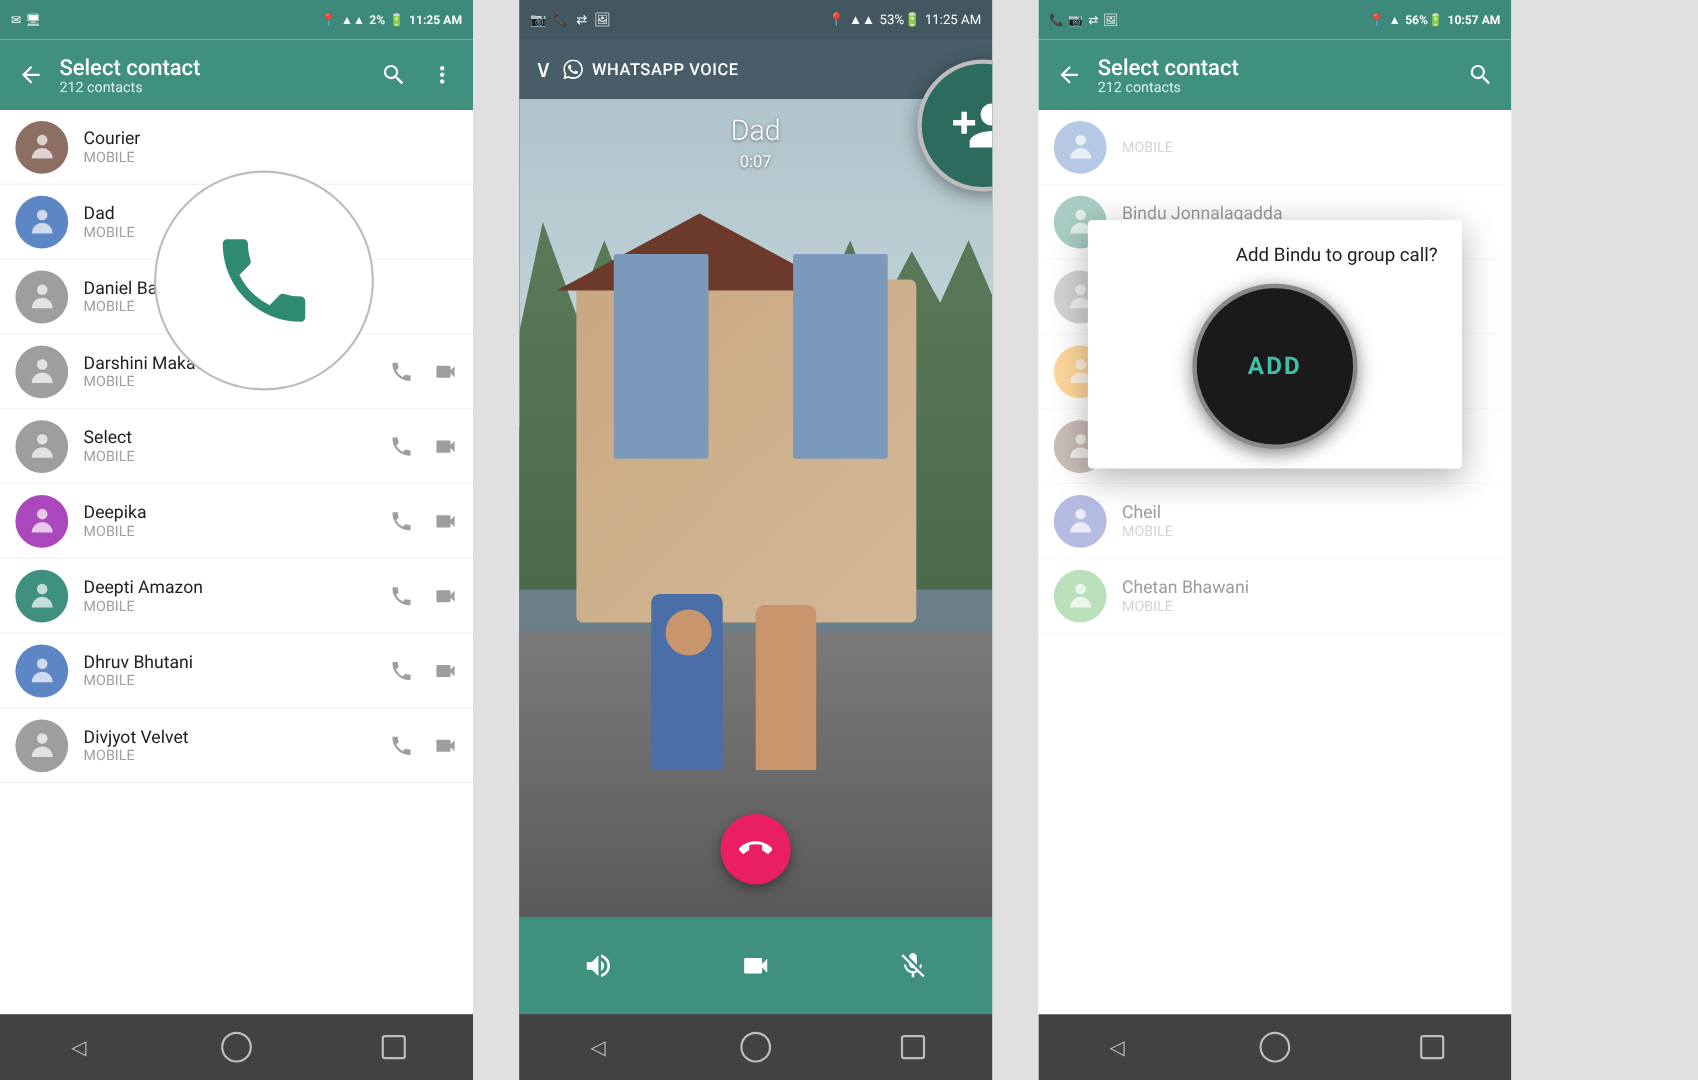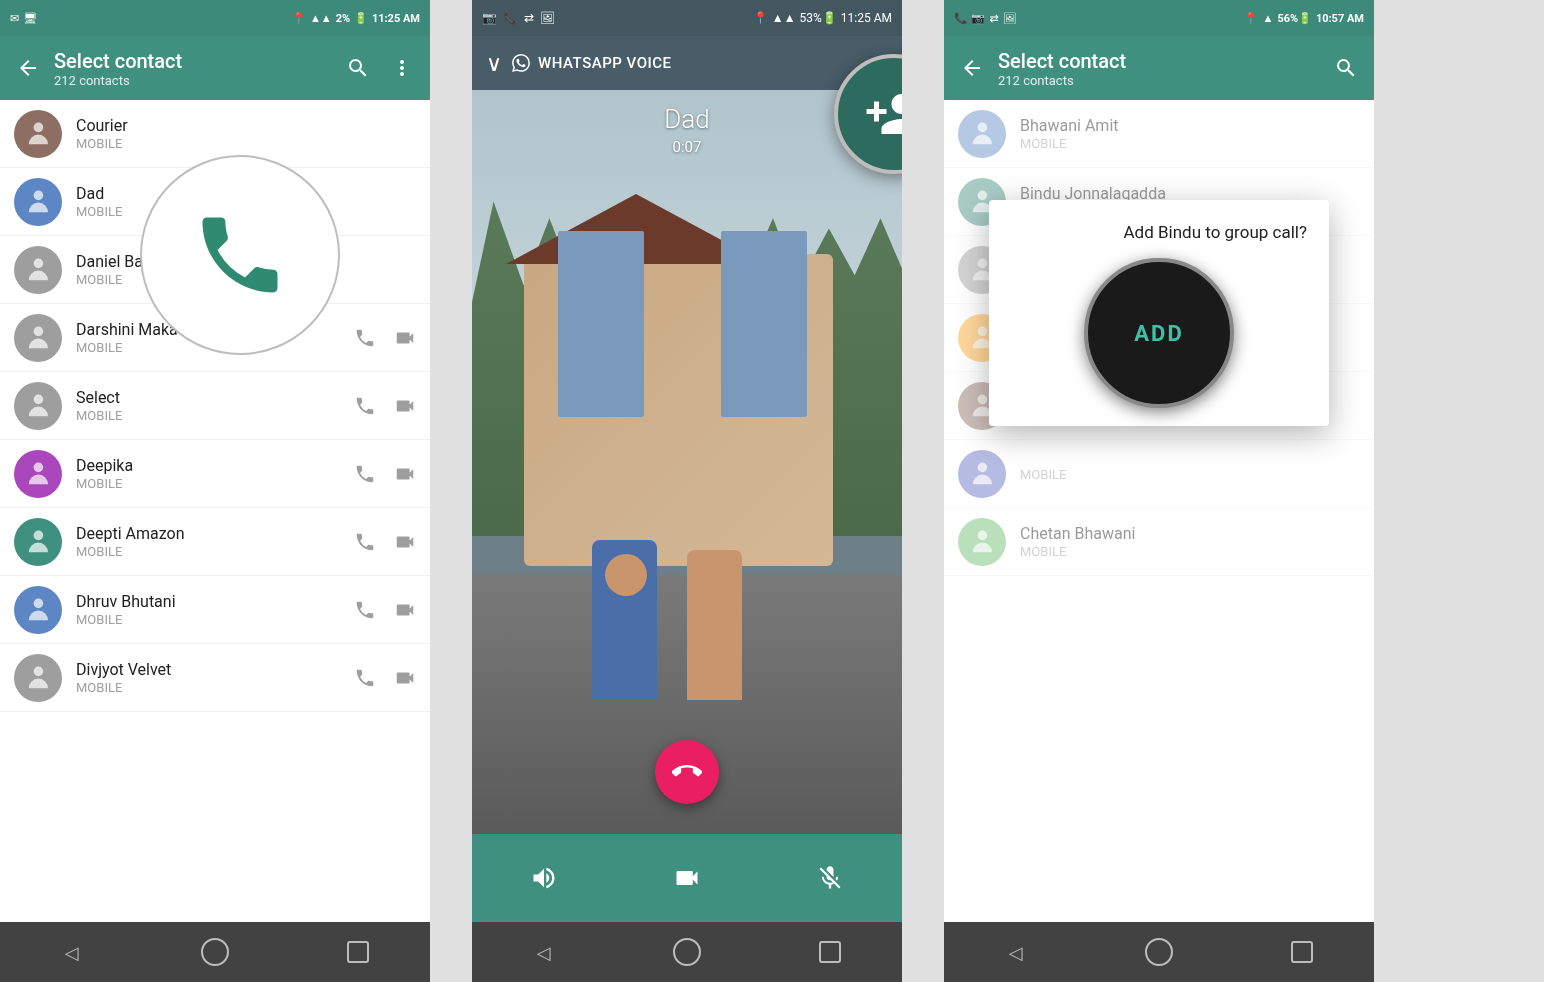--- a/index.html
+++ b/index.html
@@ -726,21 +726,20 @@
     <div class="contact-item">
       <div class="avatar av-blue">
         <div class="av-person">
             <svg viewBox="0 0 24 24" fill="rgba(255,255,255,0.7)">
               <circle cx="12" cy="7" r="4"></circle>
               <path d="M20 21a8 8 0 1 0-16 0"></path>
             </svg>
           </div>
       </div>
       <div class="contact-info">
-        <div class="contact-name">Bhawani Amit</div>
         <div class="contact-type">MOBILE</div>
       </div>
     </div>
 
     <div class="contact-item">
       <div class="avatar av-teal">
         <div class="av-person">
             <svg viewBox="0 0 24 24" fill="rgba(255,255,255,0.7)">
               <circle cx="12" cy="7" r="4"></circle>
               <path d="M20 21a8 8 0 1 0-16 0"></path>
@@ -801,20 +800,21 @@
     <div class="contact-item">
       <div class="avatar av-indigo">
         <div class="av-person">
             <svg viewBox="0 0 24 24" fill="rgba(255,255,255,0.7)">
               <circle cx="12" cy="7" r="4"></circle>
               <path d="M20 21a8 8 0 1 0-16 0"></path>
             </svg>
           </div>
       </div>
       <div class="contact-info">
+        <div class="contact-name">Cheil</div>
         <div class="contact-type">MOBILE</div>
       </div>
     </div>
 
     <div class="contact-item">
       <div class="avatar av-green">
         <div class="av-person">
             <svg viewBox="0 0 24 24" fill="rgba(255,255,255,0.7)">
               <circle cx="12" cy="7" r="4"></circle>
               <path d="M20 21a8 8 0 1 0-16 0"></path>

